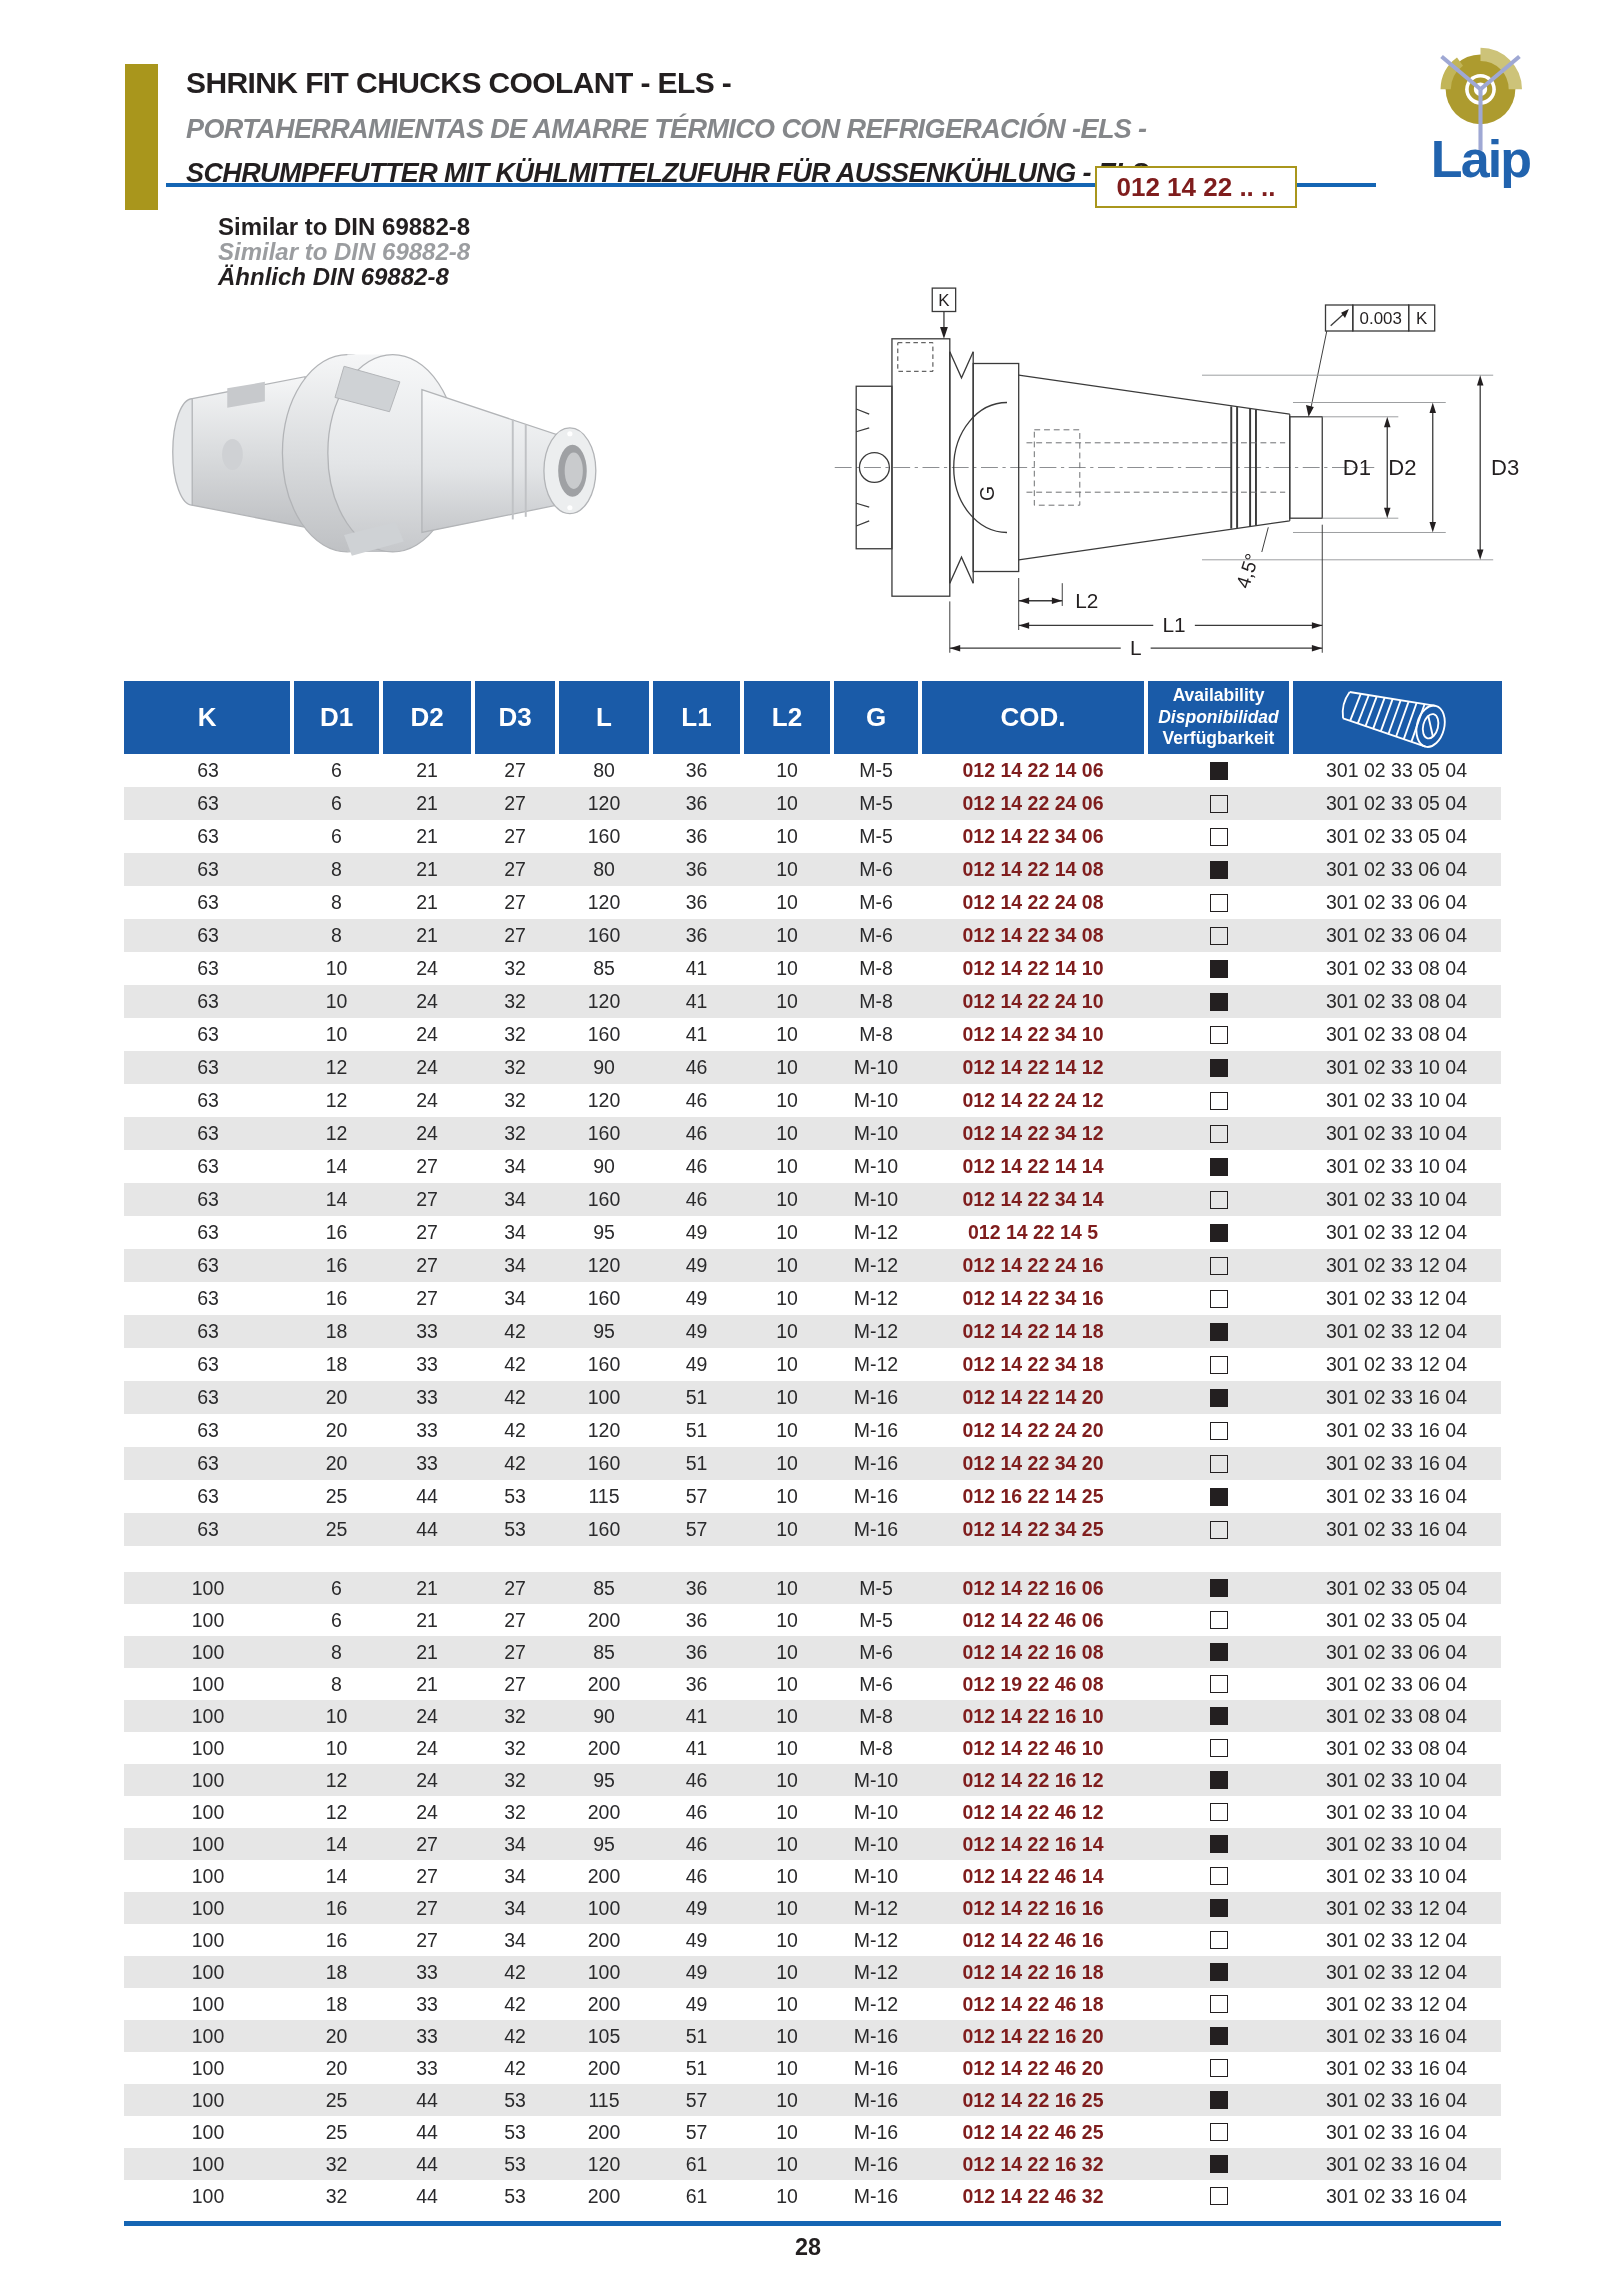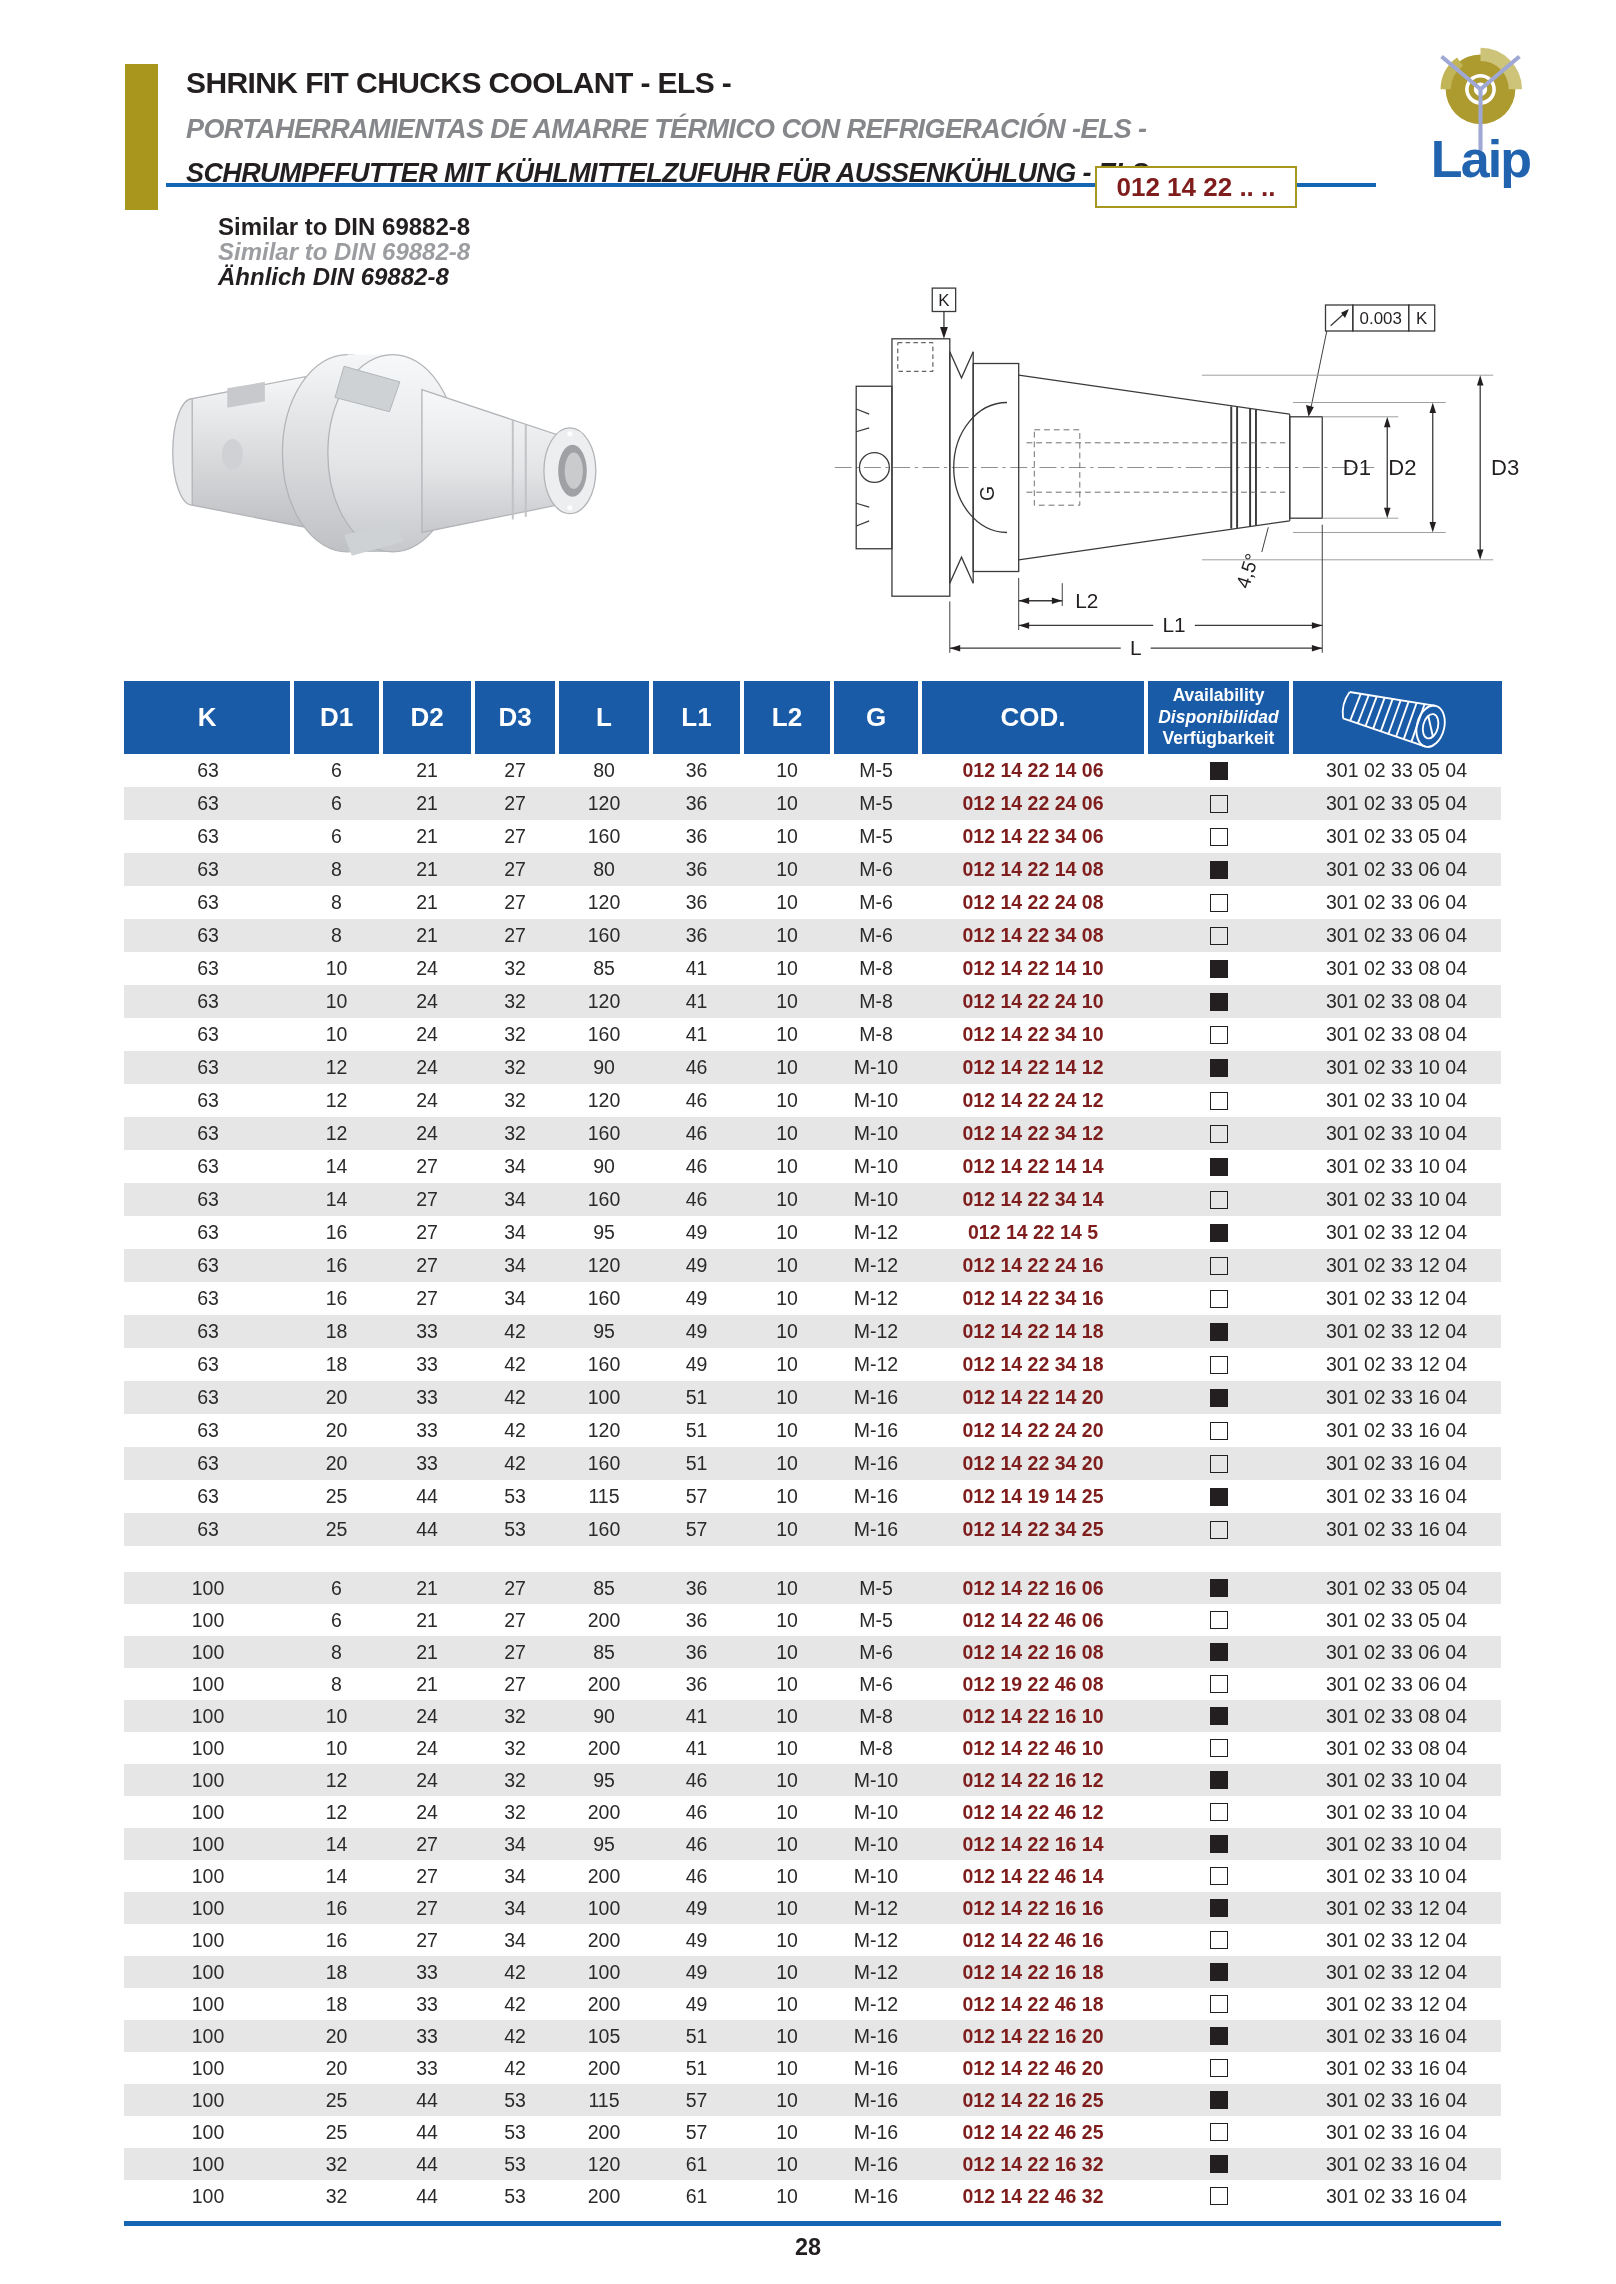--- a/index.html
+++ b/index.html
@@ -585,21 +585,21 @@
           </div>
           <div class="trow">
             <div class="cell c-k">63</div>
             <div class="cell c-d1">25</div>
             <div class="cell c-d2">44</div>
             <div class="cell c-d3">53</div>
             <div class="cell c-l">115</div>
             <div class="cell c-l1">57</div>
             <div class="cell c-l2">10</div>
             <div class="cell c-g">M-16</div>
-            <div class="cell c-cod">012 14 19 14 25</div>
+            <div class="cell c-cod">012 16 22 14 25</div>
             <div class="cell c-avail">
               <span class="sq filled"></span>
             </div>
             <div class="cell c-part">301 02 33 16 04</div>
           </div>
           <div class="trow shade">
             <div class="cell c-k">63</div>
             <div class="cell c-d1">25</div>
             <div class="cell c-d2">44</div>
             <div class="cell c-d3">53</div>

